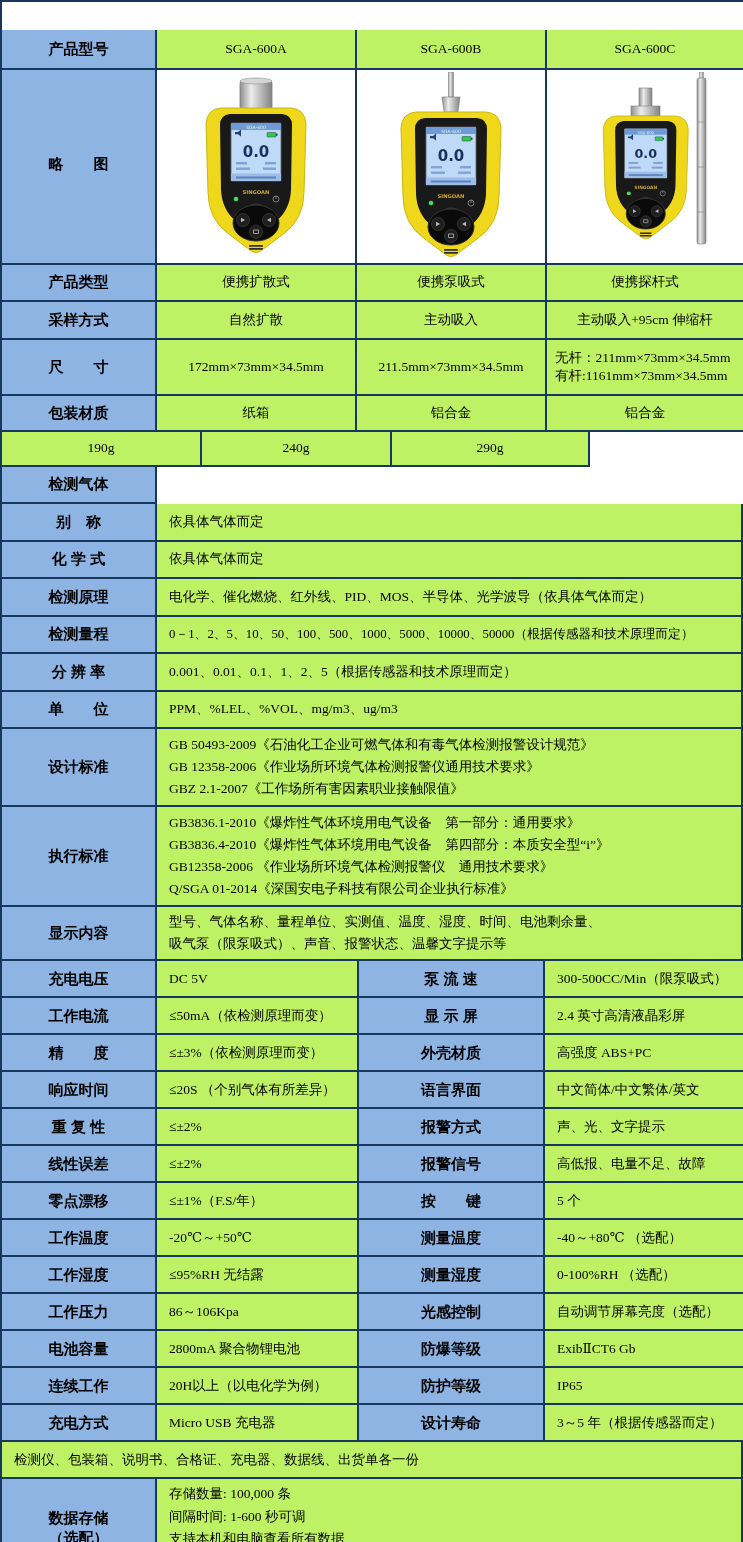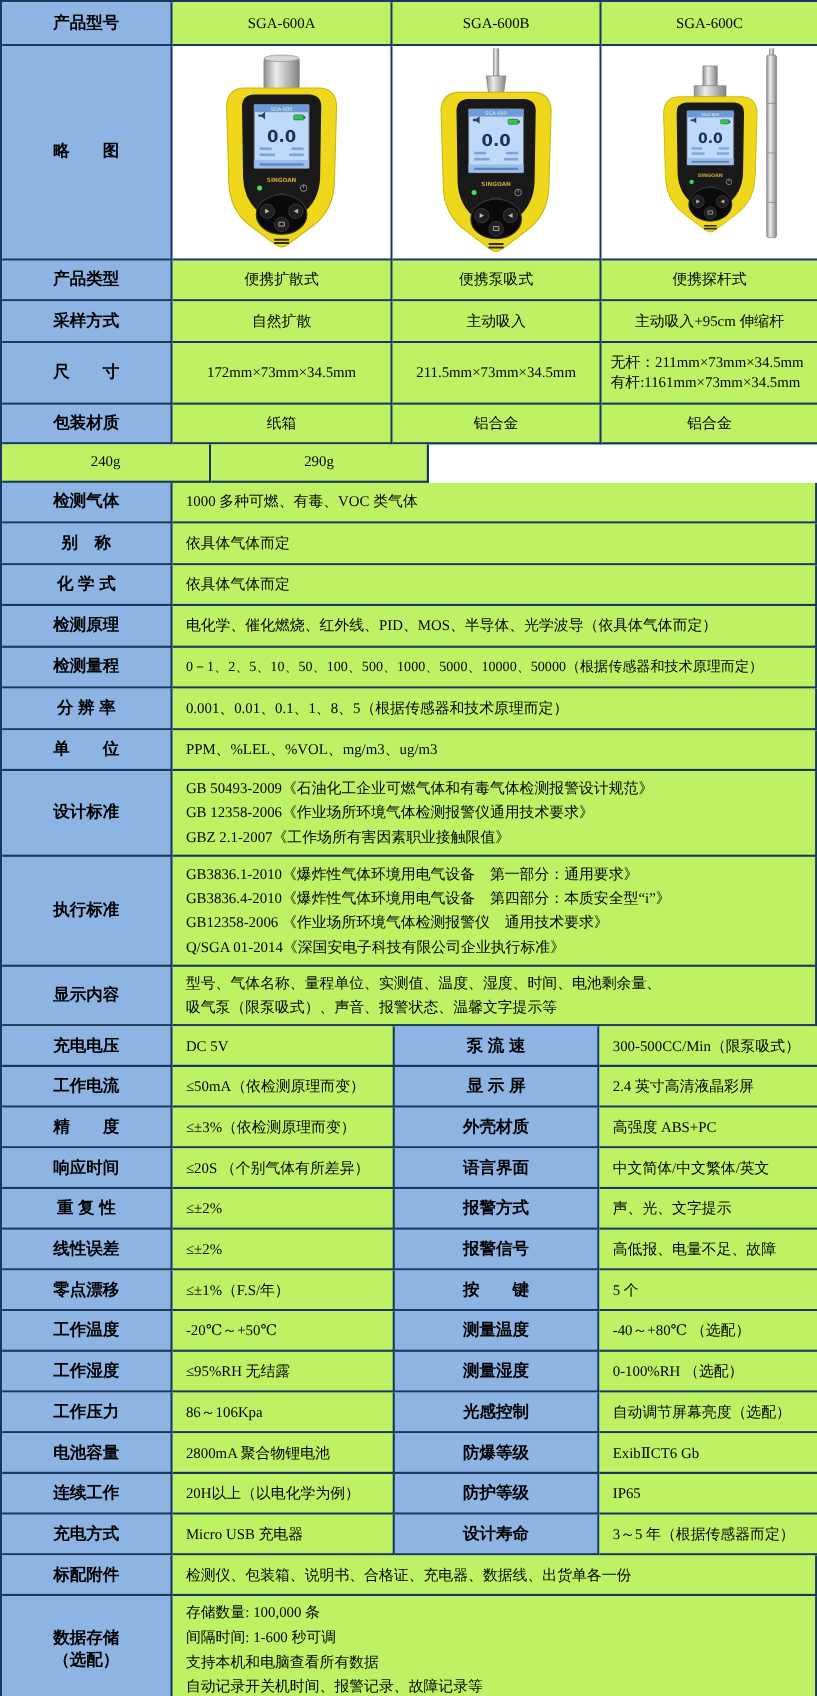--- a/index.html
+++ b/index.html
@@ -34,31 +34,31 @@
   .left{justify-content:flex-start;text-align:left;padding-left:12px;padding-right:6px;}
   .w1{flex:0 0 155px;}
   .w2{flex:0 0 200px;}
   .w3{flex:0 0 190px;}
   .w4{flex:0 0 198px;}
   .p1{flex:0 0 155px;}
   .p2{flex:0 0 202px;}
   .p3{flex:0 0 186px;}
   .p4{flex:0 0 200px;}
   .wfull{flex:1 1 auto;}
-  .h40{min-height:40px;}
+  .h40{min-height:40px;margin-top:28px;}
   .h35{min-height:35px;}
   .h36{min-height:36px;}
   .h37{min-height:37px;}
   .h38{min-height:38px;}
   .h50{min-height:50px;}
   .h56{min-height:56px;}
   .h78{min-height:78px;}
   .h97{min-height:97px;}
   .h100{min-height:100px;}
-  .h195{min-height:195px;}
+  .h195{min-height:195px;font-family:Liberation Mono, monospace;}
   .photo{background:#ffffff;}
   .multiline{flex-direction:column;align-items:flex-start;justify-content:center;padding:4px 6px 4px 12px;}
   .multiline div{padding:2px 0;}
   .stack{flex-direction:column;}
   .dims{align-items:flex-start;text-align:left;padding-left:8px;}
   .dev{display:block;}
 </style>
 </head>
 <body>
 
@@ -170,47 +170,47 @@
   </div>
 
   <div class="row">
     <div class="cell label w1 h36">包装材质</div>
     <div class="cell value w2 h36">纸箱</div>
     <div class="cell value w3 h36">铝合金</div>
     <div class="cell value w4 h36">铝合金</div>
   </div>
 
   <div class="row">
+    <div class="cell value w2 h35">190g</div>
     <div class="cell value w3 h35">240g</div>
     <div class="cell value w4 h35">290g</div>
   </div>
 
   <div class="row">
     <div class="cell label w1 h37">检测气体</div>
-    <div class="cell value wfull h37 left">1000 多种可燃、有毒、VOC 类气体</div>
   </div>
   <div class="row">
     <div class="cell label w1 h38">别　称</div>
     <div class="cell value wfull h38 left">依具体气体而定</div>
   </div>
   <div class="row">
     <div class="cell label w1 h37">化 学 式</div>
     <div class="cell value wfull h37 left">依具体气体而定</div>
   </div>
   <div class="row">
     <div class="cell label w1 h38">检测原理</div>
     <div class="cell value wfull h38 left">电化学、催化燃烧、红外线、PID、MOS、半导体、光学波导（依具体气体而定）</div>
   </div>
   <div class="row">
     <div class="cell label w1 h37">检测量程</div>
     <div class="cell value wfull h37 left" style="font-size:12.8px;font-family:Liberation Serif, serif;">0－1、2、5、10、50、100、500、1000、5000、10000、50000（根据传感器和技术原理而定）</div>
   </div>
   <div class="row">
     <div class="cell label w1 h38">分 辨 率</div>
-    <div class="cell value wfull h38 left">0.001、0.01、0.1、1、8、5（根据传感器和技术原理而定）</div>
+    <div class="cell value wfull h38 left">0.001、0.01、0.1、1、2、5（根据传感器和技术原理而定）</div>
   </div>
   <div class="row">
     <div class="cell label w1 h37">单　　位</div>
     <div class="cell value wfull h37 left">PPM、%LEL、%VOL、mg/m3、ug/m3</div>
   </div>
 
   <div class="row">
     <div class="cell label w1 h78">设计标准</div>
     <div class="cell value wfull h78 multiline">
       <div>GB 50493-2009《石油化工企业可燃气体和有毒气体检测报警设计规范》</div>
@@ -310,21 +310,20 @@
     <div class="cell value p4 h37 left">IP65</div>
   </div>
   <div class="row">
     <div class="cell label p1 h37">充电方式</div>
     <div class="cell value p2 h37 left">Micro USB 充电器</div>
     <div class="cell label p3 h37">设计寿命</div>
     <div class="cell value p4 h37 left">3～5 年（根据传感器而定）</div>
   </div>
 
   <div class="row">
-    <div class="cell label w1 h37">标配附件</div>
     <div class="cell value wfull h37 left">检测仪、包装箱、说明书、合格证、充电器、数据线、出货单各一份</div>
   </div>
 
   <div class="row">
     <div class="cell label w1 h97 stack">
       <div>数据存储</div>
       <div>（选配）</div>
     </div>
     <div class="cell value wfull h97 multiline">
       <div>存储数量: 100,000 条</div>

